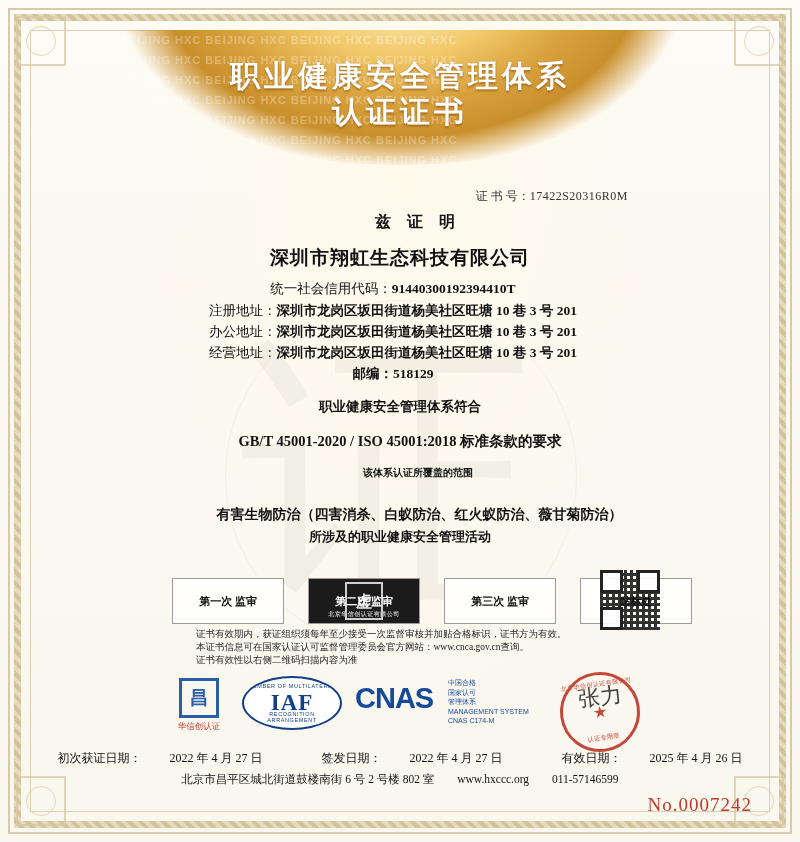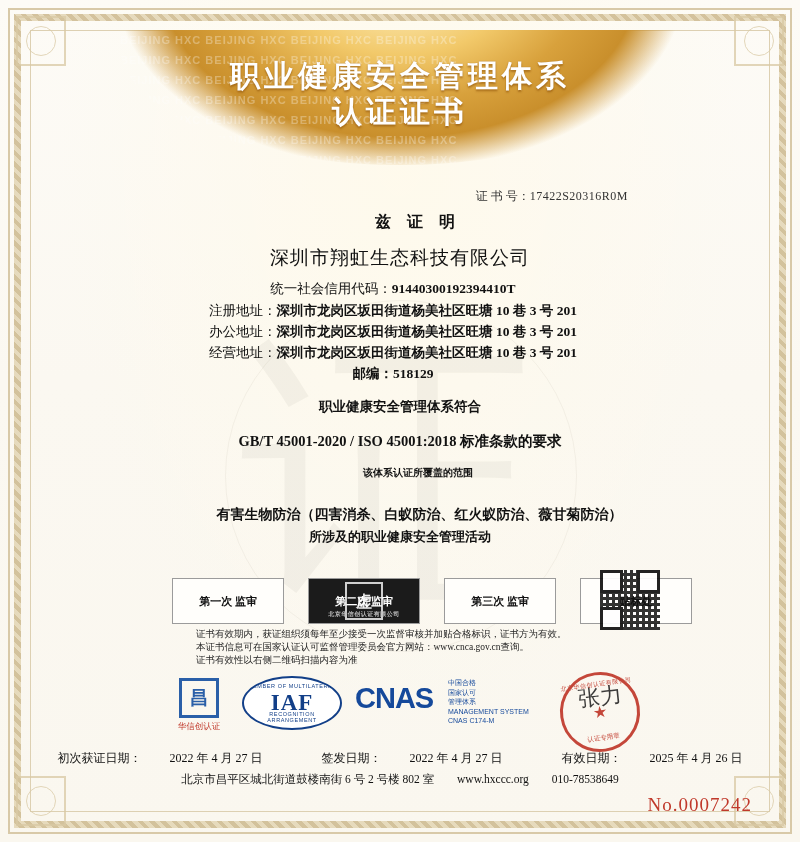--- a/index.html
+++ b/index.html
@@ -113,21 +113,21 @@
   .cert-no .val{font-family:"Liberation Serif", serif;letter-spacing:.5px;}
 
   .zizhengming{
     position:absolute;left:0;right:0;top:212px;text-align:center;
     font-family:"Liberation Serif", serif;
     font-size:16px;font-weight:bold;color:#111;letter-spacing:6px;margin-left:36px;
   }
   .company{
     position:absolute;left:0;right:0;top:245px;text-align:center;
     font-family:"Liberation Serif", serif;
-    font-size:19px;font-weight:normal;color:#111;letter-spacing:1px;
+    font-size:19px;font-weight:bold;color:#111;letter-spacing:1px;
   }
   .line{
     position:absolute;left:0;right:14px;text-align:center;
     font-family:"Liberation Serif", serif;
     font-size:13.5px;color:#111;
   }
   .line b{font-weight:bold;}
   .l-credit{top:280px;}
   .l-addr1{top:302px;}
   .l-addr2{top:323px;}
@@ -411,17 +411,17 @@
 
   <div class="dates">
     <span><span>初次获证日期：</span><span>2022 年 4 月 27 日</span></span>
     <span><span>签发日期：</span><span>2022 年 4 月 27 日</span></span>
     <span><span>有效日期：</span><span>2025 年 4 月 26 日</span></span>
   </div>
 
   <div class="addr-line">
     <span>北京市昌平区城北街道鼓楼南街 6 号 2 号楼 802 室</span>
     <span>www.hxccc.org</span>
-    <span>010-78538649</span>
+    <span>011-57146599</span>
   </div>
 
   <div class="serial">No.0007242</div>
 </div>
 
 </body></html>

